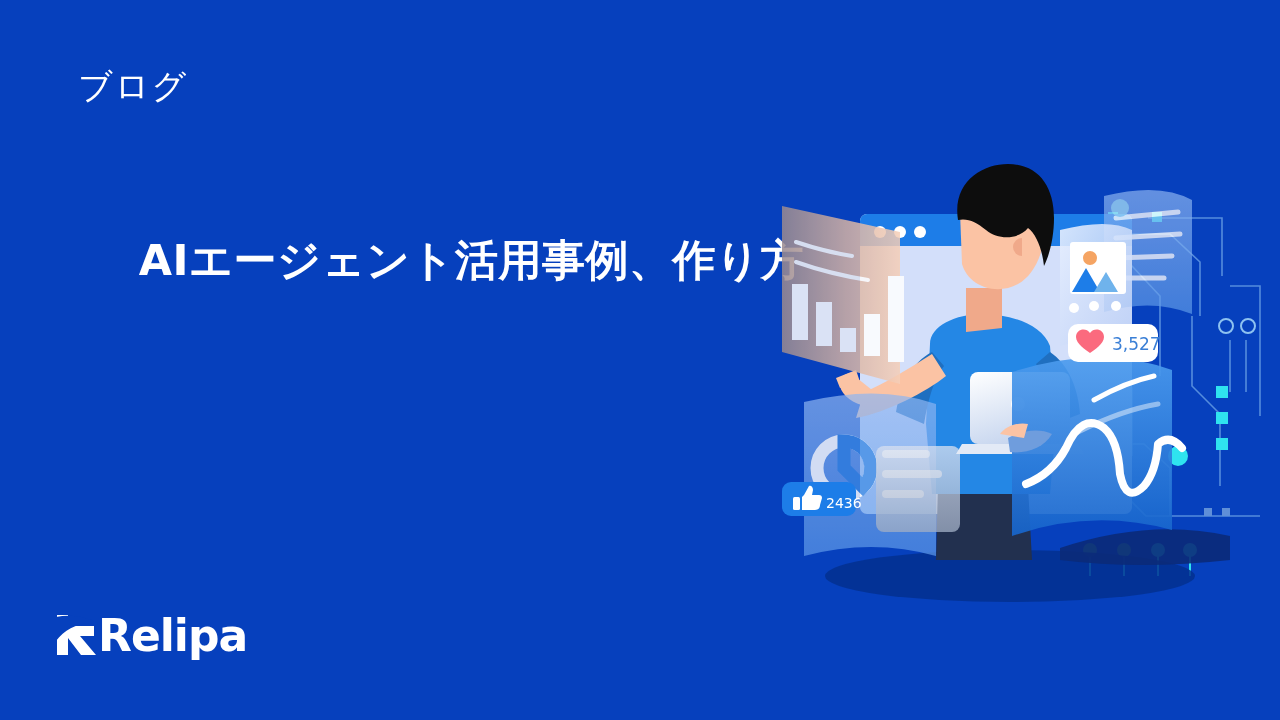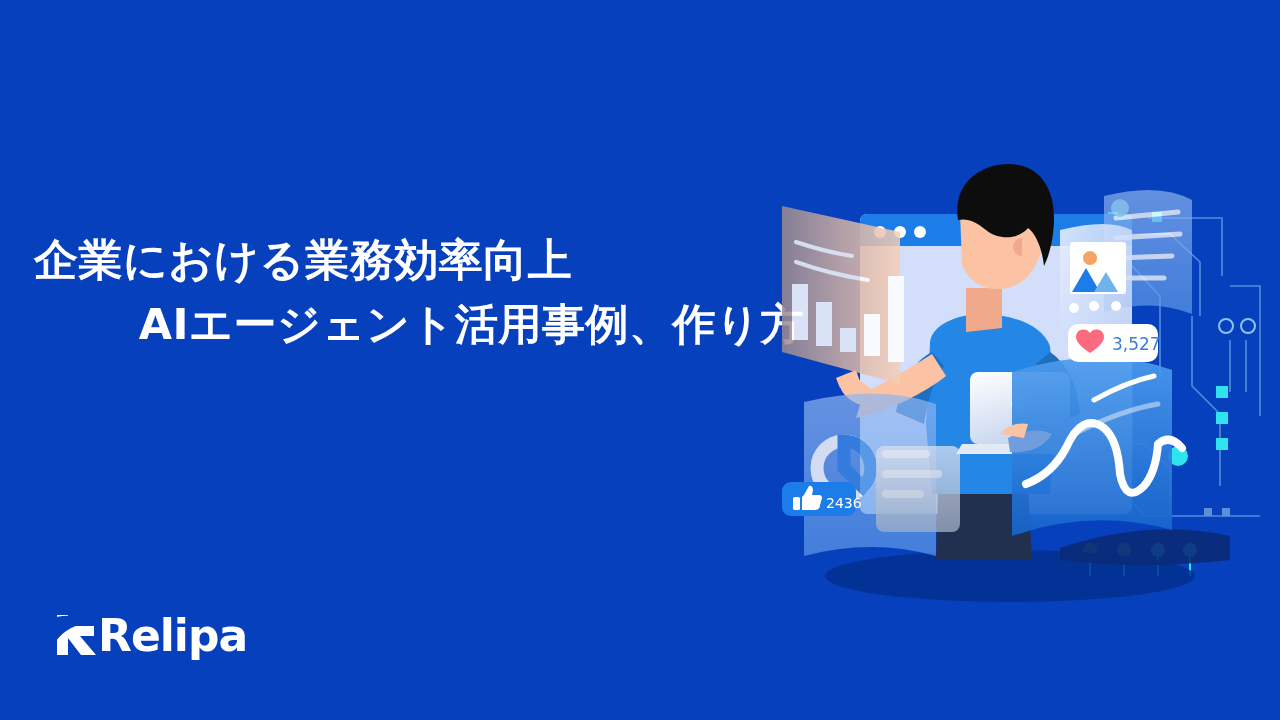--- a/index.html
+++ b/index.html
@@ -45,23 +45,23 @@
     position:absolute;left:760px;top:156px;
     width:520px;height:450px;
   }
   #illustration svg{display:block;}
 </style>
 </head>
 <body style="background: rgb(6, 64, 189);">
 
 <div id="banner" style="background: rgb(6, 64, 189);">
 
+  <div id="kicker">ブログ</div>
 
   <div id="title-block">
-    <div class="title-line" id="title-line-1">企業における業務効率向上</div>
     <div class="title-line" id="title-line-2">AIエージェント活用事例、作り方</div>
   </div>
 
   <div id="logo">
     <svg id="logo-mark" viewBox="0 0 46 48">
       <path fill="#ffffff" d="M3 4 L3 44 L14 44 L14 27 L27 44 L42 44 L26 25 L40 25 L40 15 L14 15 L14 4 Z"></path>
       <path fill="#0640bd" d="M2 6 C20 2 40 8 45 14 C30 9 12 16 2 30 Z"></path>
     </svg>
     <span id="logo-word">Relipa</span>
   </div>

